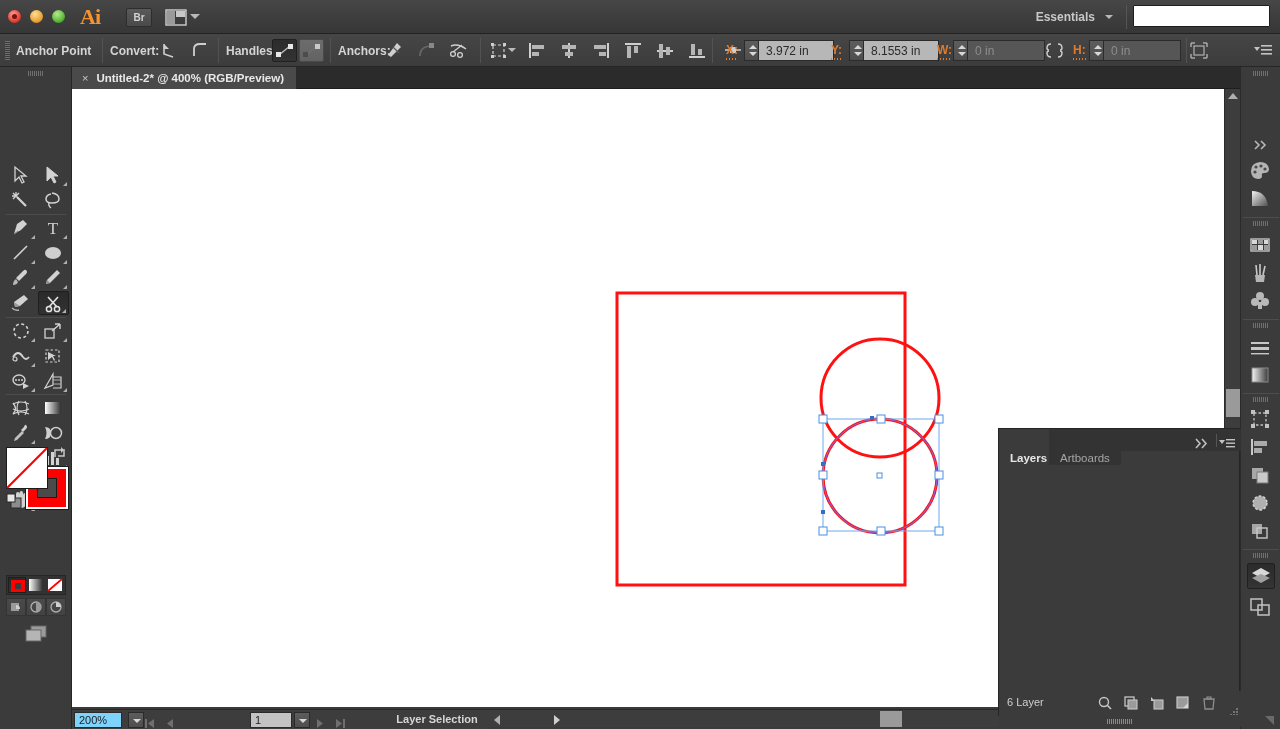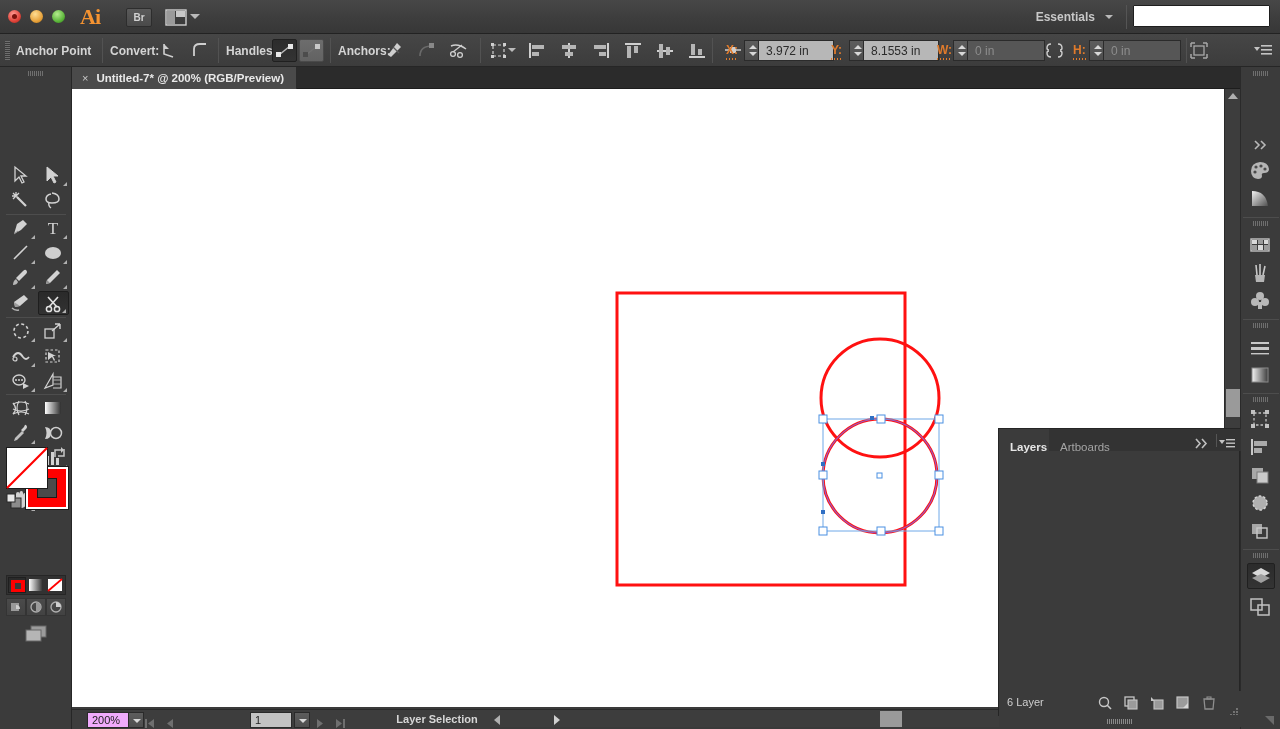--- a/index.html
+++ b/index.html
@@ -172,22 +172,22 @@
   #hscroll .arrow-left { position: absolute; left: 4px; top: 5px; width: 0; height: 0;
     border-top: 5px solid transparent; border-bottom: 5px solid transparent; border-right: 6px solid #b0b0b0; }
   #hscroll .thumb { position: absolute; left: 390px; top: 1px; width: 22px; height: 16px; background: #9a9a9a; }
 
   
   #statusbar {
     position: absolute; left: 72px; top: 709px; width: 418px; height: 20px;
     background: #3d3d3d; border-top: 1px solid #2a2a2a;
   }
   #zoom-field {
-    position: absolute; left: 15px; top: 2px; width: 48px; height: 16px;
-    background: #f0abfc; border: 1px solid #2a2a2a;
+    position: absolute; left: 2px; top: 2px; width: 48px; height: 16px;
+    background: #7dd3fc; border: 1px solid #2a2a2a;
     color: #222; font-size: 11px; line-height: 15px; padding-left: 4px;
   }
   .sb-drop { position: absolute; top: 2px; width: 16px; height: 16px;
     background: linear-gradient(to bottom,#5d5d5d,#4e4e4e); border: 1px solid #2a2a2a; }
   .sb-drop i { position: absolute; left: 4px; top: 6px; width: 0; height: 0;
     border-left: 4px solid transparent; border-right: 4px solid transparent; border-top: 4px solid #d8d8d8; }
   .nav-arrow { position: absolute; top: 5px; }
   #page-field {
     position: absolute; left: 178px; top: 2px; width: 42px; height: 16px;
     background: #c3c3c3; border: 1px solid #2a2a2a;
@@ -209,21 +209,21 @@
   .dk-item.sel { background: linear-gradient(to bottom,#2b2b2b,#343434); border: 1px solid #202020; border-radius: 2px; }
   .dk-div { position: absolute; left: 2px; width: 36px; height: 1px; background: #2c2c2c; border-bottom: 1px solid #4d4d4d; }
   #dk-collapse { position: absolute; left: 12px; top: 70px; }
 
   
   #layers-panel {
     position: absolute; left: 998px; top: 428px; width: 242px; height: 288px;
     background: #3b3b3b; border: 1px solid #252525;
   }
   #lp-tabrow { position: absolute; left: 0; top: 0; width: 242px; height: 22px; background: #333; }
-  .lp-tab { position: absolute; top: 0; height: 22px; padding: 7px 11px;
+  .lp-tab { position: absolute; top: 0; height: 22px; padding: 18px 11px;
     font-size: 11.5px; line-height: 22px; }
   .lp-tab.active { background: #3b3b3b; color: #e6e6e6; font-weight: bold; }
   .lp-tab.inactive { background: #333; color: #a5a5a5; }
   #lp-expand { position: absolute; right: 30px; top: 6px; }
   #lp-tabsep { position: absolute; right: 24px; top: 5px; width: 1px; height: 13px; background: #555; }
   #lp-menu { position: absolute; right: 6px; top: 6px; }
 
   #lp-list { position: absolute; left: 3px; top: 24px; width: 236px; height: 258px;
     background: #3b3b3b; border: 1px solid #2b2b2b; }
   .layer-row { position: absolute; left: 0; width: 234px; height: 24px;
@@ -465,21 +465,21 @@
         <rect x="7" y="2" width="11" height="1.6" fill="#c3c3c3"></rect>
         <rect x="7" y="6" width="11" height="1.6" fill="#c3c3c3"></rect>
         <rect x="7" y="10" width="11" height="1.6" fill="#c3c3c3"></rect>
       </svg>
     </div>
   </div>
 
   <div id="tabbar">
     <div id="doctab">
       <span id="doctab-close">×</span>
-      <span id="doctab-title">Untitled-7* @ 200% (RGB/Preview)</span>
+      <span id="doctab-title">Untitled-2* @ 400% (RGB/Preview)</span>
     </div>
   </div>
 
   <div id="toolbar">
     <div id="tb-grip"></div>
 
     <div class="tool" style="left:6px;top:96px">
       <svg width="22" height="20" viewBox="0 0 22 20">
           <path d="M5 2 L5 16 L9 12 L12 18 L14 17 L11 11 L16 11 Z" fill="none" stroke="#d2d2d2" stroke-width="1.3"></path>
         </svg>

